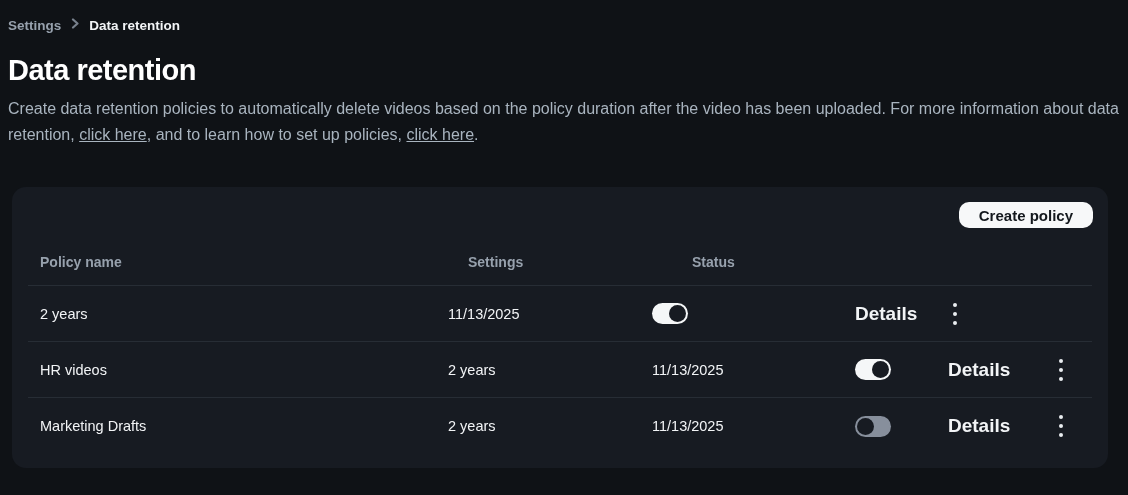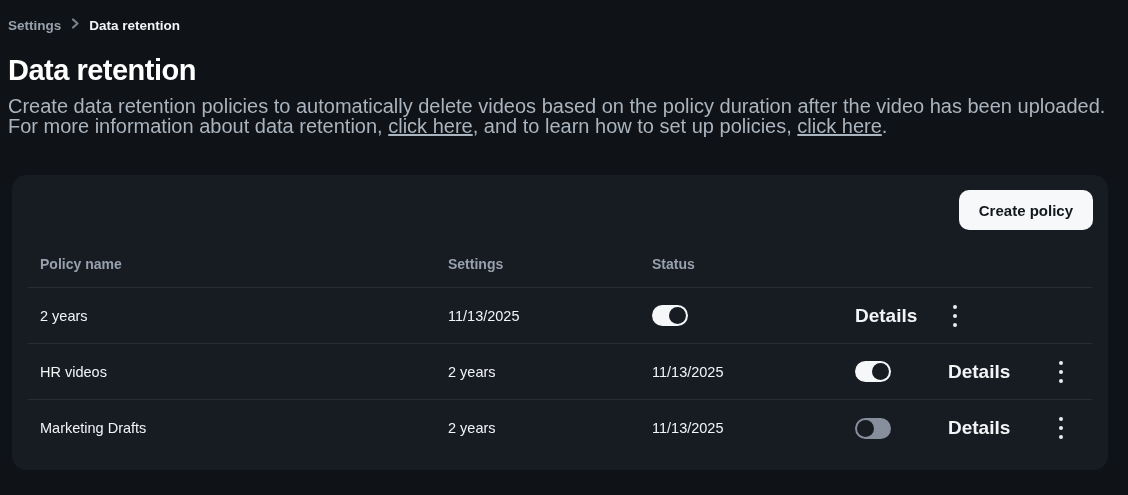--- a/index.html
+++ b/index.html
@@ -26,53 +26,53 @@
   .page { padding: 18px 8px 0 8px; }
 
   
   .breadcrumb { display: flex; align-items: flex-start; gap: 9px; font-size: 13.5px; font-weight: 700; }
   .crumb-parent { color: var(--text_secondary); cursor: pointer; }
   .crumb-chevron { display: flex; align-items: center; }
   .crumb-current { color: var(--text_primary); }
 
   
   .page-title { margin-top: 21px; font-size: 29px; font-weight: 700; letter-spacing: -0.5px; color: #fff; }
-  .page-desc { margin-top: 9px; font-size: 20px; line-height: 20px; color: var(--description_text); max-width: 1112px; }
+  .page-desc { margin-top: 9px; font-size: 16px; line-height: 26px; color: var(--description_text); max-width: 1112px; }
   .page-desc a { color: var(--description_text); text-decoration: underline; cursor: pointer; }
 
   
   .card {
     margin: 39px 12px 0 4px;
     background: var(--card_bg);
     border-radius: 14px;
     padding-bottom: 14px;
   }
   .card-top { display: flex; justify-content: flex-end; padding: 15px 15px 0 15px; }
   .create-btn {
     background: var(--button_bg);
     color: var(--button_text);
     border: none;
-    height: 40px;
+    height: 26px;
     padding: 0 20px;
     border-radius: 10px;
     font-family: "Liberation Sans", sans-serif;
     font-size: 15px;
     font-weight: 700;
     cursor: pointer;
   }
 
   
   .table { margin: 10px 16px 0 16px; }
   .thead, .trow {
     display: grid;
     grid-template-columns: 408px 204px 203px 93px 1fr 38px;
     align-items: center;
     padding-left: 12px;
   }
-  .thead { height: 48px; border-bottom: 1px solid var(--divider); }
+  .thead { height: 48px; border-bottom: 1px solid var(--divider); gap: 20px; }
   .th { font-size: 14px; font-weight: 700; color: var(--text_secondary); }
   .trow { height: 56px; border-bottom: 1px solid var(--divider); }
   .trow:last-child { border-bottom: none; }
   .cell { font-size: 14.5px; color: var(--text_primary); }
   .cell.name { font-weight: 500; }
 
   
   .toggle {
     width: 36px; height: 21px;
     border-radius: 11px;

